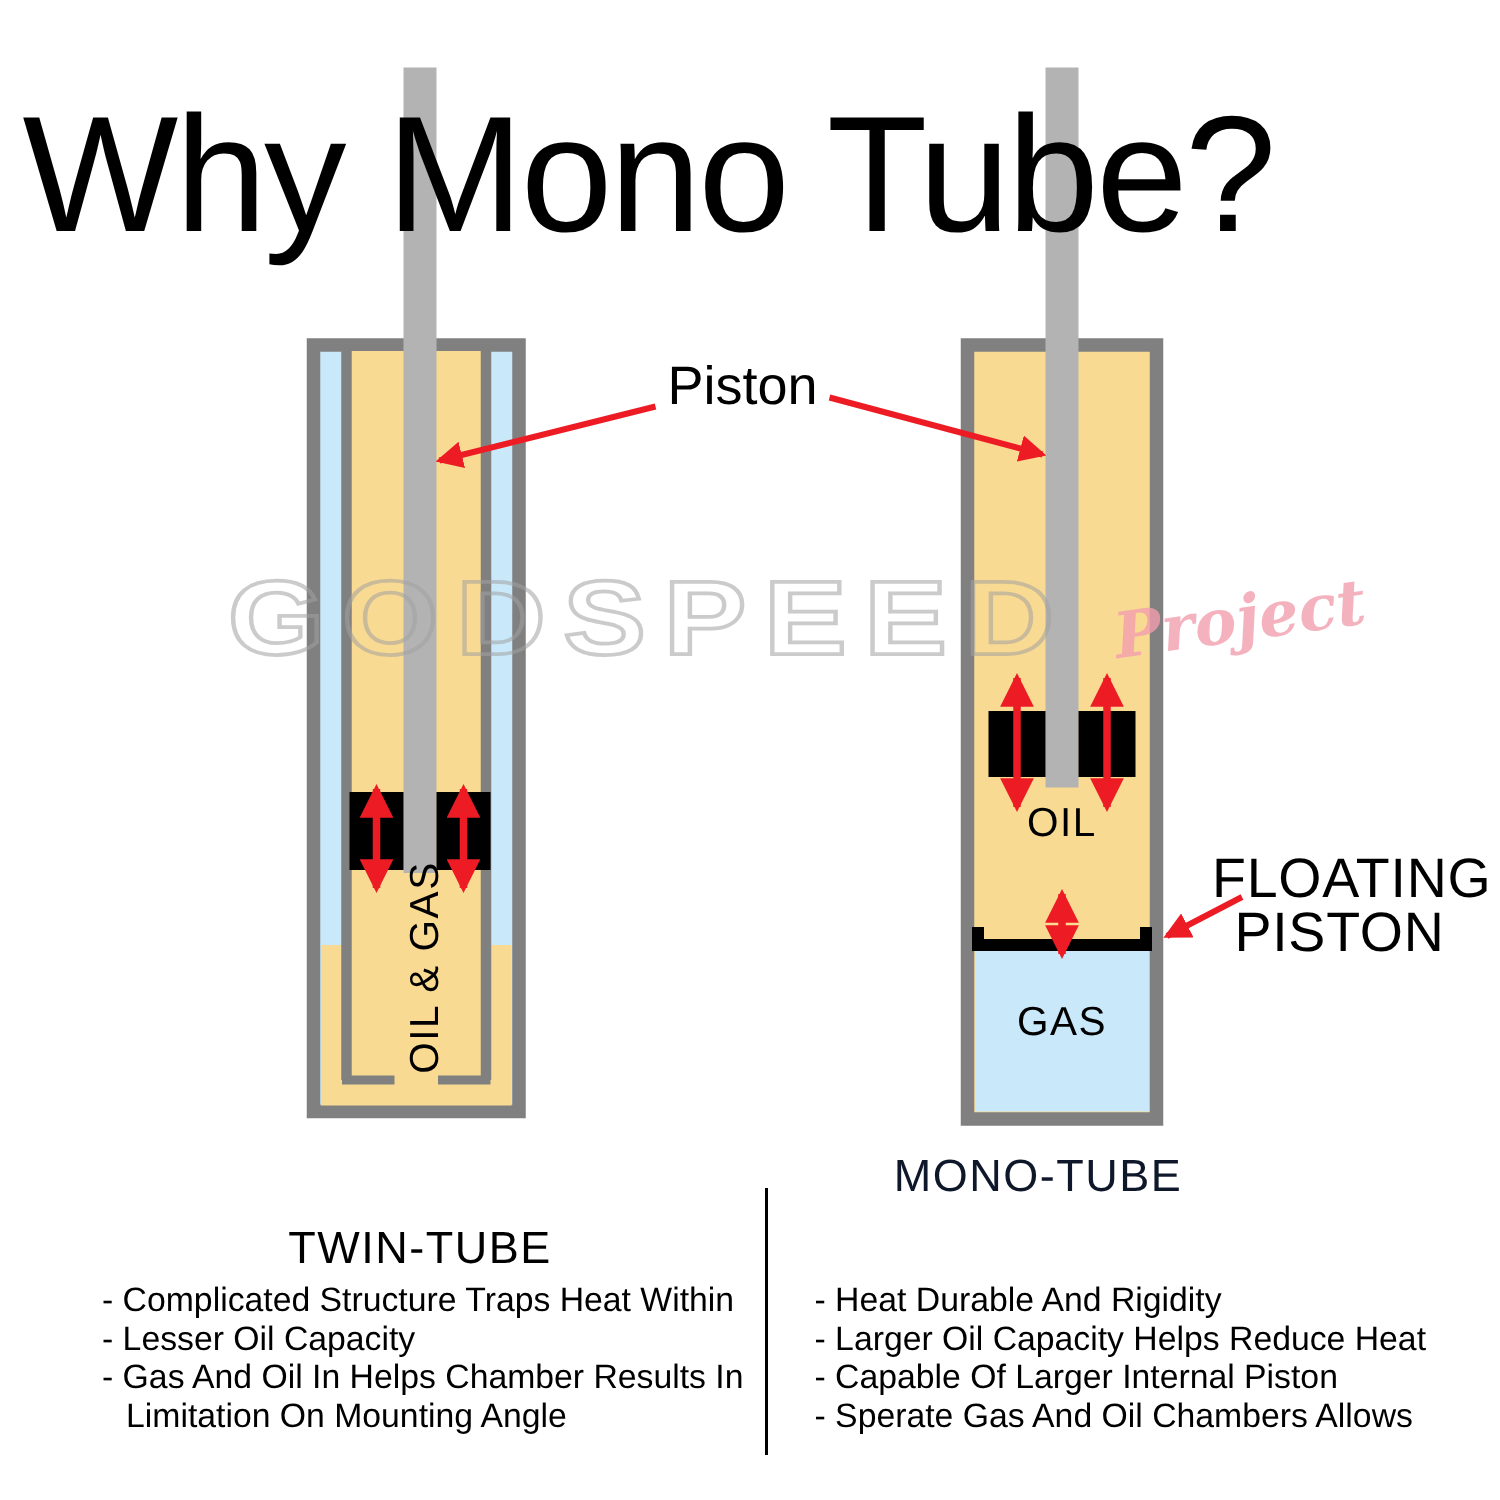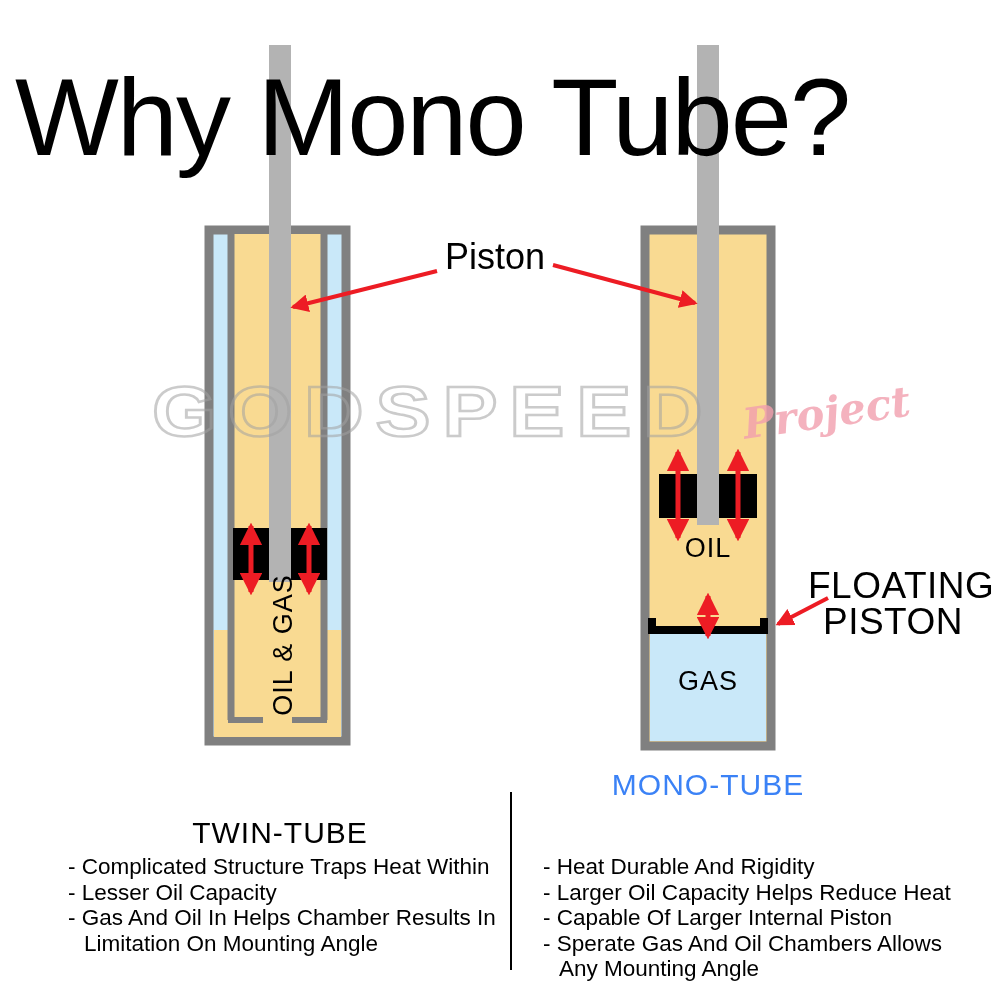--- a/index.html
+++ b/index.html
@@ -31,21 +31,21 @@
     top:386px;left:742px;width:200px;
     font-family:"DejaVu Serif",serif;font-style:italic;font-weight:700;
     font-size:42px;color:#f29fae;transform:rotate(-8deg);
     opacity:.8;pointer-events:none;white-space:nowrap;
   }
   .tube-name{
     top:768px;width:240px;text-align:center;
     font-size:30px;letter-spacing:1px;
   }
   #twin-name{left:160px;margin-top:48px;}
-  #mono-name{left:588px;color:#3b82f6;}
+  #mono-name{left:572px;color:#0f172a;}
   #divider{
     left:510px;top:792px;width:2px;height:178px;background:#000;
   }
   .bullets{
     top:820px;width:440px;font-size:22.5px;line-height:25.5px;
     white-space:nowrap;
     margin-top:34px;
   }
   #twin-bullets{left:68px;}
   #mono-bullets{left:543px;}
@@ -121,14 +121,13 @@
   <div class="bullet-line">- Lesser Oil Capacity</div>
   <div class="bullet-line">- Gas And Oil In Helps Chamber Results In</div>
   <div class="bullet-line cont">Limitation On Mounting Angle</div>
 </div>
 
 <div id="mono-bullets" class="abs bullets">
   <div class="bullet-line">- Heat Durable And Rigidity</div>
   <div class="bullet-line">- Larger Oil Capacity Helps Reduce Heat</div>
   <div class="bullet-line">- Capable Of Larger Internal Piston</div>
   <div class="bullet-line">- Sperate Gas And Oil Chambers Allows</div>
-  <div class="bullet-line cont">Any Mounting Angle</div>
 </div>
 
 </body></html>

